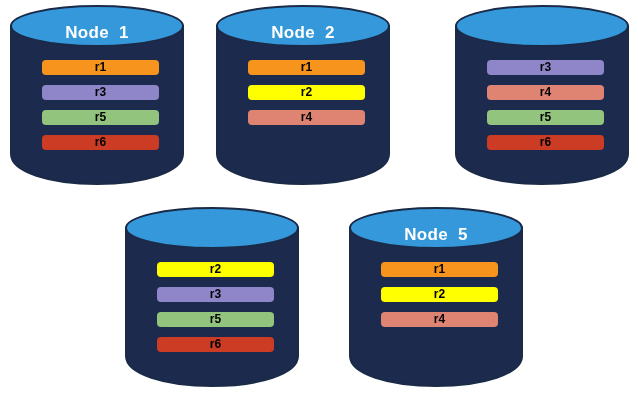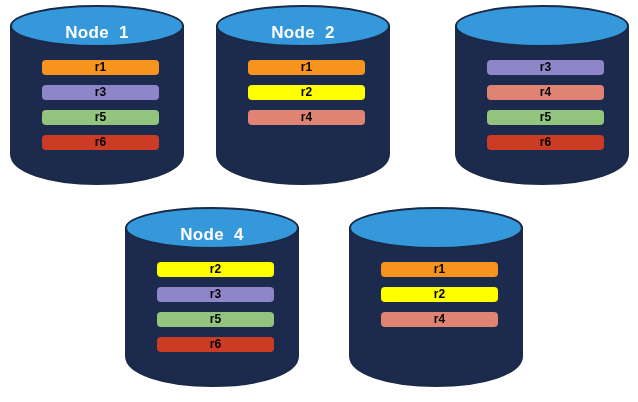--- a/index.html
+++ b/index.html
@@ -122,32 +122,32 @@
         <div class="bar" style="background: rgb(223, 132, 114);">r4</div>
         <div class="bar" style="background: rgb(146, 196, 125);">r5</div>
         <div class="bar" style="background: rgb(204, 60, 36);">r6</div>
       </div>
     </div>
     <div class="node n4">
       <svg class="cyl-svg" viewBox="0 0 176 190">
         <path d="M2,22 L2,150 C2,168 41,180 88,180 C135,180 174,168 174,150 L174,22 Z" fill="#1c2a4d" stroke="#1a2a47" stroke-width="2"></path>
         <ellipse cx="88" cy="22" rx="86" ry="20" fill="#3498db" stroke="#1a2a47" stroke-width="2"></ellipse>
       </svg>
-      <div class="node-title">Node  4</div>
       <div class="bars">
         <div class="bar" style="background: rgb(255, 255, 0);">r2</div>
         <div class="bar" style="background: rgb(142, 134, 200);">r3</div>
         <div class="bar" style="background: rgb(146, 196, 125);">r5</div>
         <div class="bar" style="background: rgb(204, 60, 36);">r6</div>
       </div>
     </div>
     <div class="node n5">
       <svg class="cyl-svg" viewBox="0 0 176 190">
         <path d="M2,22 L2,150 C2,168 41,180 88,180 C135,180 174,168 174,150 L174,22 Z" fill="#1c2a4d" stroke="#1a2a47" stroke-width="2"></path>
         <ellipse cx="88" cy="22" rx="86" ry="20" fill="#3498db" stroke="#1a2a47" stroke-width="2"></ellipse>
       </svg>
+      <div class="node-title">Node  5</div>
       <div class="bars">
         <div class="bar" style="background: rgb(247, 148, 29);">r1</div>
         <div class="bar" style="background: rgb(255, 255, 0);">r2</div>
         <div class="bar" style="background: rgb(223, 132, 114);">r4</div>
       </div>
     </div>
   </div>
 
 </body></html>

